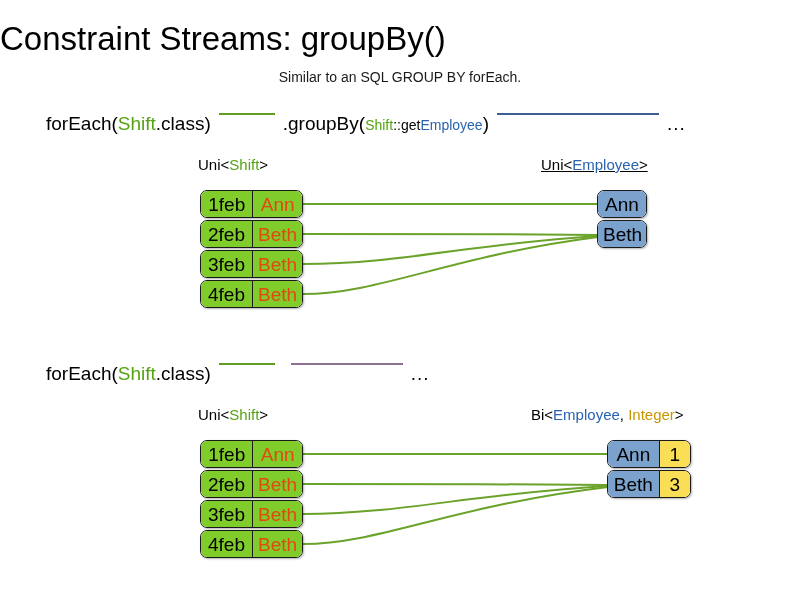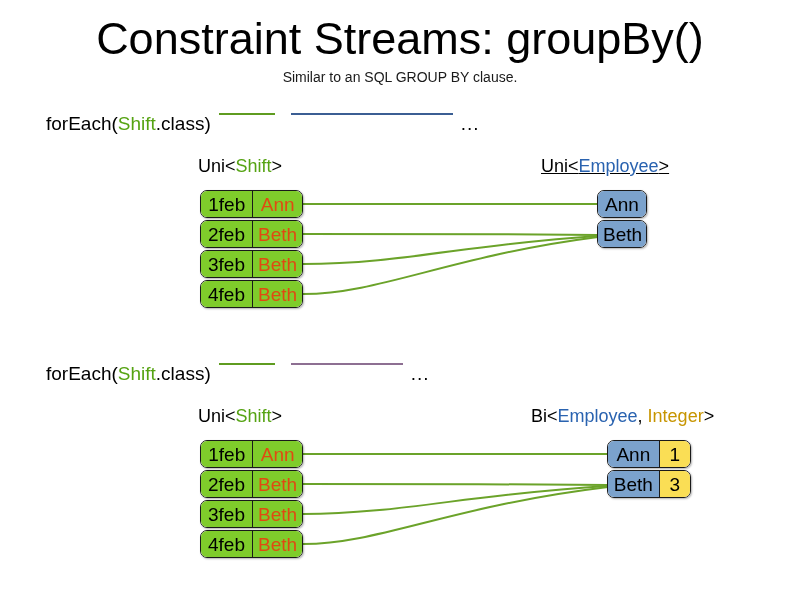--- a/index.html
+++ b/index.html
@@ -15,22 +15,21 @@
     font-family: "Liberation Sans", sans-serif;
     color: #000000;
   }
 
   
   #slide-title {
     position: absolute;
     left: 0;
     top: 18px;
     width: 800px;
-    text-align: center;
-    font-size: 45px;
+    font-size: 33px;
     font-weight: normal;
     line-height: 42px;
     letter-spacing: 0px;
     color: #000000;
   }
   #slide-subtitle {
     position: absolute;
     left: 0;
     top: 68px;
     width: 800px;
@@ -75,21 +74,21 @@
   
   .t-black    { color: #000000; }
   .t-green    { color: #55a312; }
   .t-blue     { color: #2a63b0; }
   .t-gold     { color: #c79500; }
   .t-orange   { color: #e0922b; }
 
   
   .type-label {
     position: absolute;
-    font-size: 18px;
+    font-size: 15px;
     white-space: nowrap;
   }
 
   
   .node {
     position: absolute;
     display: flex;
     align-items: stretch;
     border: 1.6px solid #1a1a1a;
     border-radius: 7px;
@@ -138,21 +137,21 @@
     top: 0;
     width: 800px;
     height: 600px;
     pointer-events: none;
   }
 </style>
 </head>
 <body>
 
 <div id="slide-title">Constraint Streams: groupBy()</div>
-<div id="slide-subtitle">Similar to an SQL GROUP BY clause.</div>
+<div id="slide-subtitle">Similar to an SQL GROUP BY forEach.</div>
 
 <svg class="edges" viewBox="0 0 800 600">
 
   <g>
     <path d="M303,204 C 420,204 490,204 598,204" fill="none" stroke="#6ba32a" stroke-width="2"></path>
     <path d="M303,234 C 420,234 500,234 598,235" fill="none" stroke="#6ba32a" stroke-width="2"></path>
     <path d="M303,264 C 400,264 470,244 598,236" fill="none" stroke="#6ba32a" stroke-width="2"></path>
     <path d="M303,294 C 380,294 450,256 598,237" fill="none" stroke="#6ba32a" stroke-width="2"></path>
   </g>
 
@@ -161,20 +160,21 @@
     <path d="M303,484 C 420,484 500,484 608,485" fill="none" stroke="#6ba32a" stroke-width="2"></path>
     <path d="M303,514 C 400,514 470,494 608,486" fill="none" stroke="#6ba32a" stroke-width="2"></path>
     <path d="M303,544 C 380,544 450,506 608,487" fill="none" stroke="#6ba32a" stroke-width="2"></path>
   </g>
 </svg>
 
 <div class="pipeline" style="top:113px;">
   <span style="width:46px;"></span>
   <span class="code"><span class="t-black">forEach(</span><span class="t-green">Shift</span><span class="t-black">.class)</span></span>
   <span class="connector green" style="width:56px;margin:0 8px;"></span>
+  <span class="code"><span class="t-black">.groupBy(</span><span class="code small t-green">Shift</span><span class="code small t-black">::get</span><span class="code small t-blue">Employee</span><span class="t-black">)</span></span>
   <span class="connector blue" style="width:162px;margin:0 8px;"></span>
   <span class="ellipsis">...</span>
 </div>
 
 <div class="type-label" style="left:198px; top:156px;"><span class="t-black">Uni&lt;</span><span class="t-green">Shift</span><span class="t-black">&gt;</span></div>
 
 <div class="type-label" style="left:541px; top:156px;text-decoration:underline;"><span class="t-black">Uni&lt;</span><span class="t-blue">Employee</span><span class="t-black">&gt;</span></div>
 
 <div class="node" style="left:200px; top:190px; width:103px; height:28px;">
   <div class="cell shift-date">1feb</div>

